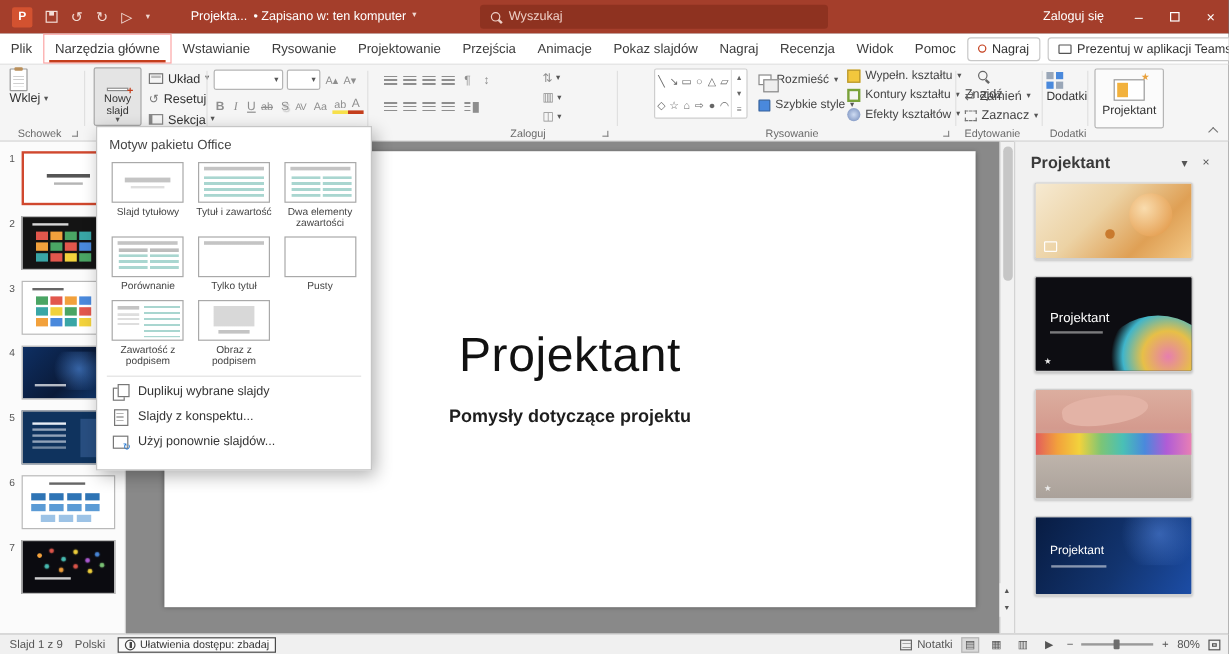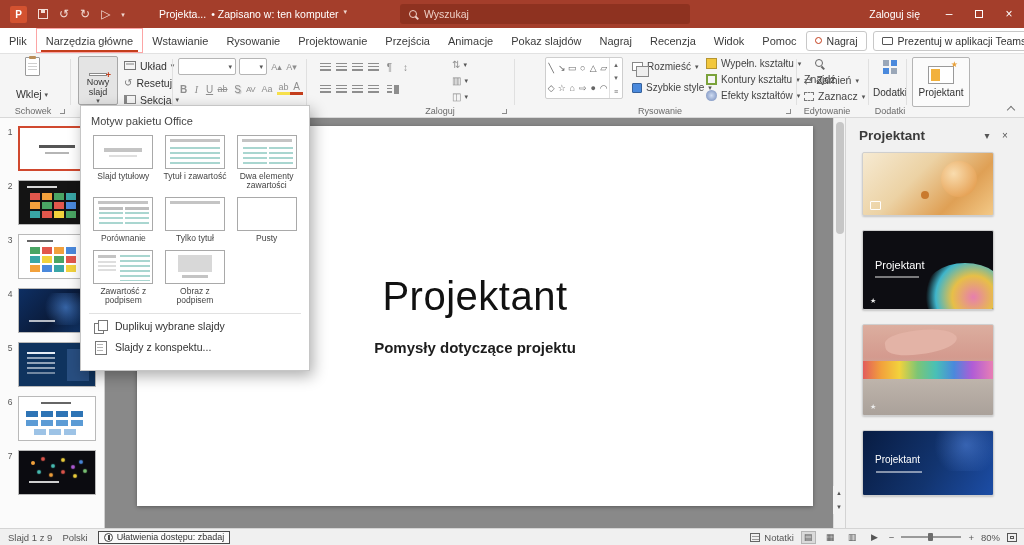--- a/index.html
+++ b/index.html
@@ -32,21 +32,21 @@
 .pill{height:20px;border:1px solid #c8c8c8;border-radius:3px;background:#fff;display:flex;align-items:center;gap:5px;padding:0 8px;font-size:10.5px;color:#333;white-space:nowrap;}
 .rec-dot{width:7px;height:7px;border:1.5px solid #c43e1c;border-radius:50%;}
 .teams-ico{width:11px;height:8px;border:1px solid #555;border-radius:1px;}
 
 
 .ribbon{position:absolute;top:54px;left:0;width:100%;height:64px;background:#f5f5f5;border-bottom:1px solid #d8d8d8;font-size:10.5px;}
 .vsep{position:absolute;top:5px;height:46px;width:1px;background:#e0e0e0;}
 .glabel{position:absolute;top:52px;font-size:9px;color:#6a6a6a;text-align:center;}
 .launcher{position:absolute;width:5px;height:5px;border-right:1px solid #8a8a8a;border-bottom:1px solid #8a8a8a;}
 .chev{font-size:7px;color:#555;line-height:1;}
-.bigbtn{position:absolute;display:flex;flex-direction:column;align-items:center;gap:12px;text-align:center;color:#333;}
+.bigbtn{position:absolute;display:flex;flex-direction:column;align-items:flex-start;gap:0;text-align:center;color:#333;}
 .lblrow{display:flex;align-items:center;gap:3px;}
 .clipboard{width:15px;height:19px;background:#fff;border:1px solid #9a9a9a;border-radius:1px;position:relative;}
 .clipboard::before{content:"";position:absolute;left:3px;top:-2px;width:7px;height:3px;background:#b98f5a;border-radius:1px;}
 .clipboard::after{content:"";position:absolute;left:2px;top:5px;right:2px;height:9px;background:repeating-linear-gradient(#cfcfcf 0 1px,rgba(0,0,0,0) 1px 3px);}
 .newslide{position:absolute;left:78px;top:2px;width:40px;height:49px;background:#e4e4e4;border:1px solid #a8a8a8;border-radius:2px;display:flex;flex-direction:column;align-items:center;padding-top:16px;}
 .ns-ico{width:18px;height:13px;background:#fff;border:1px solid #8a8a8a;position:relative;}
 .ns-ico::after{content:"+";position:absolute;right:-5px;bottom:-5px;font-size:9px;color:#c43e1c;font-weight:bold;}
 .ns-label{font-size:9px;line-height:9.5px;text-align:center;color:#333;margin-top:2px;}
 .sbtn{position:absolute;display:flex;align-items:center;gap:4px;height:15px;font-size:10.5px;color:#333;white-space:nowrap;}
 .ic-layout{width:12px;height:9px;border:1px solid #777;position:relative;flex:0 0 auto;}
@@ -506,20 +506,24 @@
     </div>
     <div class="menu-sep"></div>
     <div class="mi">
       <span class="mi-ic mi-dup"></span>
       <span>Duplikuj wybrane slajdy</span>
     </div>
     <div class="mi">
       <span class="mi-ic mi-out"></span>
       <span>Slajdy z konspektu...</span>
     </div>
+    <div class="mi">
+      <span class="mi-ic mi-reuse"></span>
+      <span>Użyj ponownie slajdów...</span>
+    </div>
   </div>
 
   <div class="designer">
     <div class="des-h">
       <span class="des-title">Projektant</span>
       <span class="des-hbtn">▾</span>
       <span class="des-hbtn">×</span>
     </div>
     <div class="dthumb d1"></div>
     <div class="dthumb d2">

